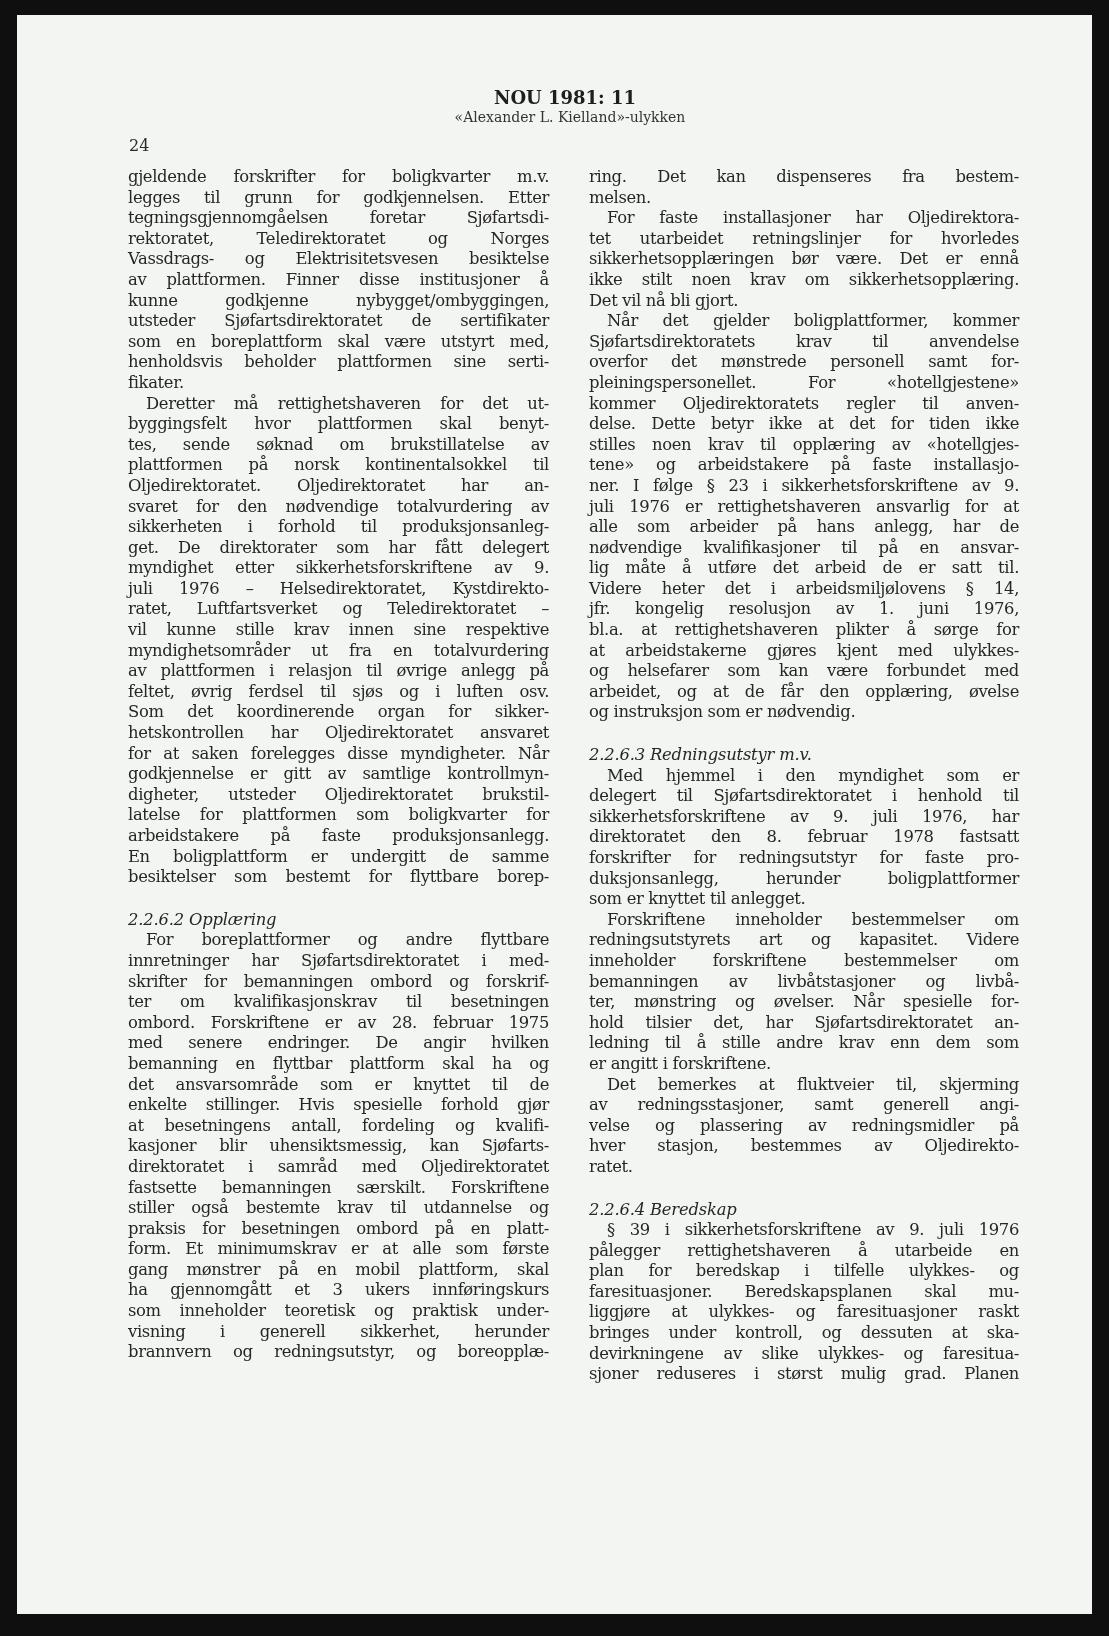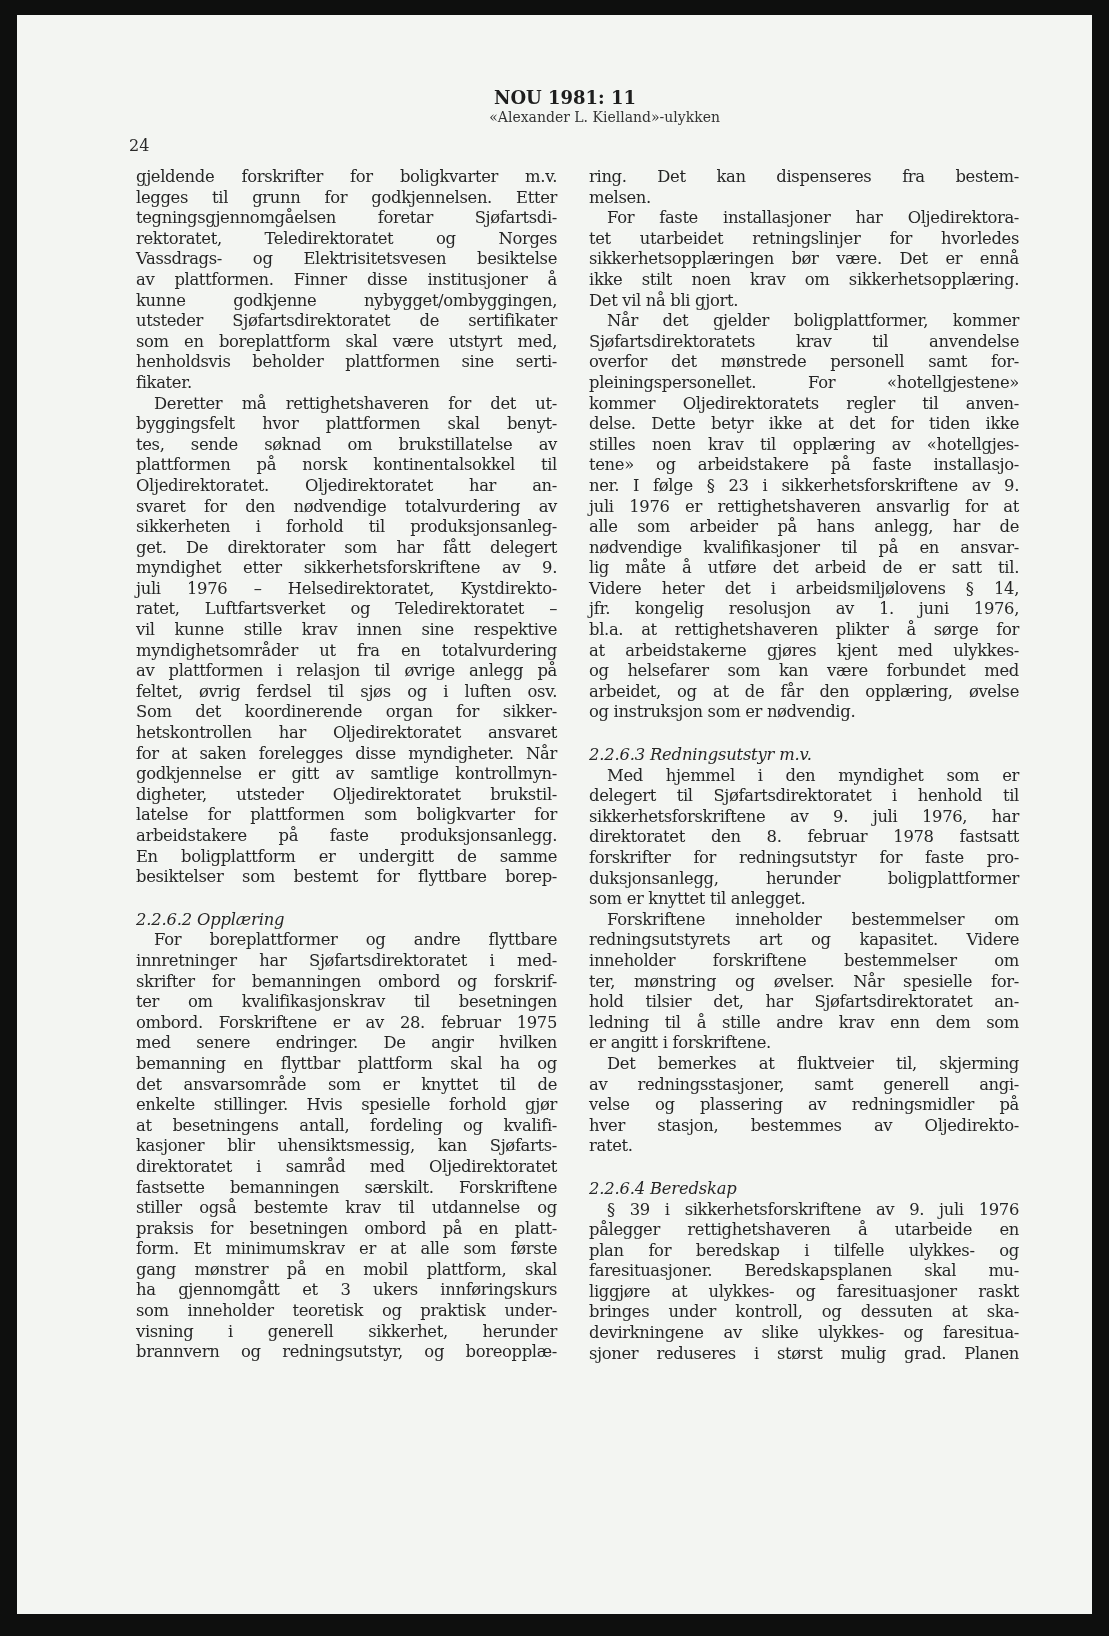--- a/index.html
+++ b/index.html
@@ -15,28 +15,28 @@
   }
   .page-number {
     position: absolute; left: 129px; top: 93px;
     font-family: "DejaVu Serif", serif; font-size: 16px; color: #2a2a2a; margin-top: 43px;
   }
   .header-title {
     position: absolute; left: 480px; top: 87px; width: 170px; text-align: center;
     font-family: "DejaVu Serif", serif; font-size: 18px; font-weight: bold; color: #1e1e1e;
   }
   .header-subtitle {
-    position: absolute; left: 420px; top: 109px; width: 300px; text-align: right;
+    position: absolute; left: 420px; top: 109px; width: 300px; text-align: center;
     font-family: "DejaVu Serif", serif; font-size: 14px; color: #333;
   }
   .col {
     position: absolute; top: 167px;
     font-family: "DejaVu Serif", serif; font-size: 16.4px; color: #262626;
   }
-  .col.left { left: 128px; width: 421px; margin-left: 8px; }
+  .col.left { left: 128px; width: 421px; }
   .col.right { left: 589px; width: 430px; }
   .line {
     display: block; height: 20.6px; line-height: 20.6px;
     white-space: nowrap; overflow: visible;
     text-align: justify; text-align-last: justify;
     letter-spacing: -0.35px;
   }
   .line.last { text-align-last: left; }
   .line.indent { padding-left: 18px; }
   .heading {
@@ -163,20 +163,21 @@
       <span class="line">sikkerhetsforskriftene av 9. juli 1976, har</span>
       <span class="line">direktoratet den 8. februar 1978 fastsatt</span>
       <span class="line">forskrifter for redningsutstyr for faste pro-</span>
       <span class="line">duksjonsanlegg, herunder boligplattformer</span>
       <span class="line last">som er knyttet til anlegget.</span>
     </div>
   <div>
       <span class="line indent">Forskriftene inneholder bestemmelser om</span>
       <span class="line">redningsutstyrets art og kapasitet. Videre</span>
       <span class="line">inneholder forskriftene bestemmelser om</span>
+      <span class="line">bemanningen av livbåtstasjoner og livbå-</span>
       <span class="line">ter, mønstring og øvelser. Når spesielle for-</span>
       <span class="line">hold tilsier det, har Sjøfartsdirektoratet an-</span>
       <span class="line">ledning til å stille andre krav enn dem som</span>
       <span class="line last">er angitt i forskriftene.</span>
     </div>
   <div>
       <span class="line indent">Det bemerkes at fluktveier til, skjerming</span>
       <span class="line">av redningsstasjoner, samt generell angi-</span>
       <span class="line">velse og plassering av redningsmidler på</span>
       <span class="line">hver stasjon, bestemmes av Oljedirekto-</span>

